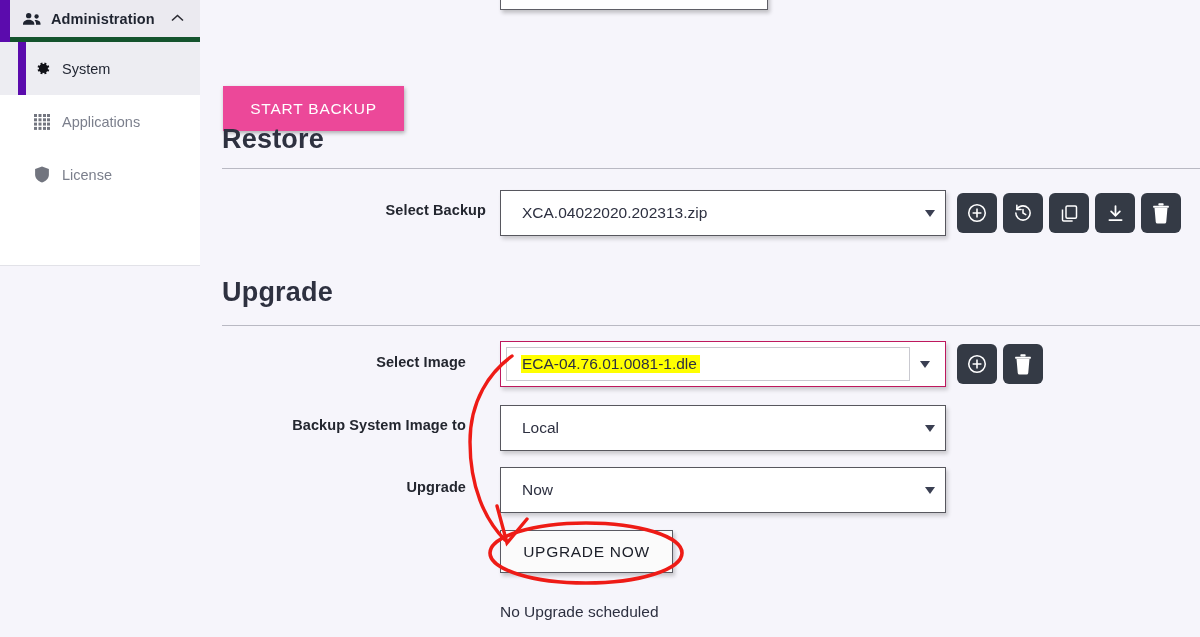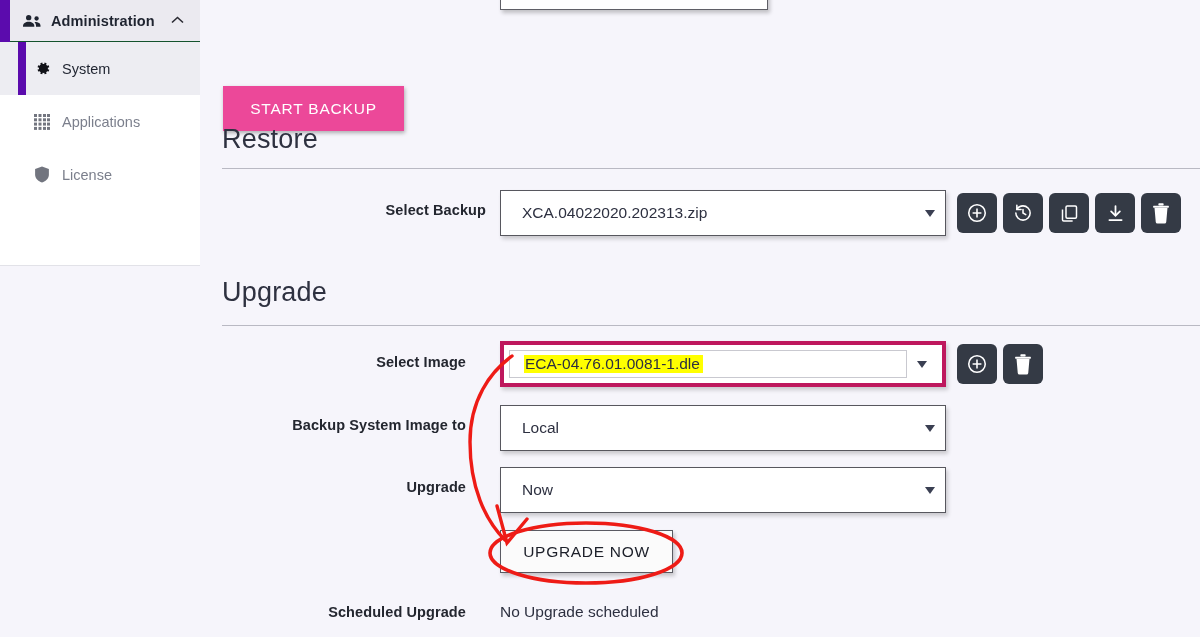--- a/index.html
+++ b/index.html
@@ -28,21 +28,21 @@
     border-bottom: 1px solid #e2e2e8;
     overflow: hidden;
   }
   .nav-group-header {
     position: relative;
     height: 42px;
     background: #ebeaf0;
     display: flex;
     align-items: center;
     padding-left: 22px;
-    border-bottom: 1px solid #14532d;
+    border-bottom: 5px solid #14532d;
   }
   .nav-group-header .accent {
     position: absolute;
     left: 0; top: 0;
     width: 10px; height: 42px;
     background: #5b0bad;
   }
   .nav-group-header .gicon {
     width: 20px; height: 20px;
     margin-right: 9px;
@@ -125,21 +125,21 @@
     cursor: pointer;
     box-shadow: 1px 2px 4px rgba(0,0,0,0.3);
     margin-top: 48px;
   }
 
   .section-title {
     position: absolute;
     left: 22px;
     font-size: 27px;
     color: #2e3140;
-    font-weight: normal;
+    font-weight: bold;
     letter-spacing: 0.2px;
   }
   .section-rule {
     position: absolute;
     left: 22px;
     height: 1px;
     background: #b9b9c3;
   }
 
   .field-label {
@@ -178,21 +178,21 @@
   .caret i {
     display: block;
     width: 0; height: 0;
     border-left: 5px solid transparent;
     border-right: 5px solid transparent;
     border-top: 7px solid #3a3f52;
   }
 
   
   .select-box.framed {
-    border: 4px solid #be185d;
+    border: 1px solid #be185d;
     padding: 5px;
   }
   .select-box.framed .inner {
     flex: 1 1 auto;
     height: 100%;
     border: 1px solid #c9c9d0;
     display: flex;
     align-items: center;
     overflow: hidden;
   }
@@ -405,21 +405,20 @@
 
     <div class="select-box" style="left:300px; top:467px; width:446px; height:46px;">
       <span class="sel-text">Now</span>
       <span class="caret">
           <i></i>
         </span>
     </div>
 
     <button class="btn-plain" style="left:300px; top:530px; width:173px; height:43px;">UPGRADE NOW</button>
 
-    <div class="field-label" style="top:604px; left:0px; width:266px;">Scheduled Upgrade</div>
 
     <div class="static-value" style="left:300px; top:603px;">No Upgrade scheduled</div>
   </div>
 
   <svg id="annotations" viewBox="0 0 1200 637">
     <g fill="none" stroke="#ee1b16" stroke-width="3.4" stroke-linecap="round">
       <path d="M512 356 C 490 372, 470 400, 470 442 C 470 487, 485 520, 505 540"></path>
       <path d="M497 506 L 507 543 L 527 519"></path>
     </g>
     <ellipse cx="586" cy="553" rx="96" ry="30" fill="none" stroke="#ee1b16" stroke-width="3.6"></ellipse>

